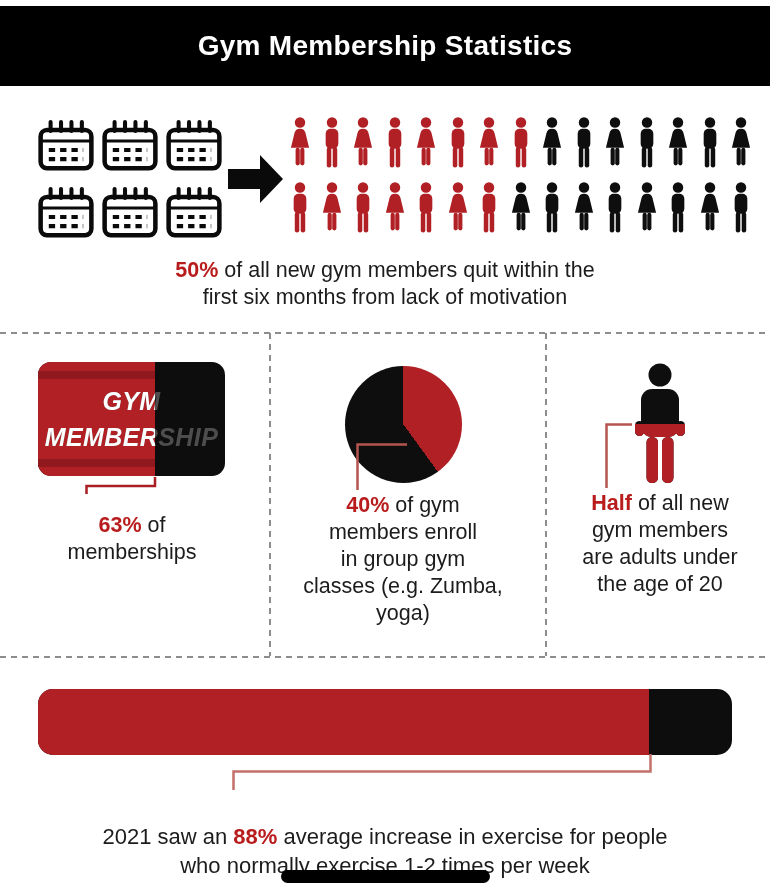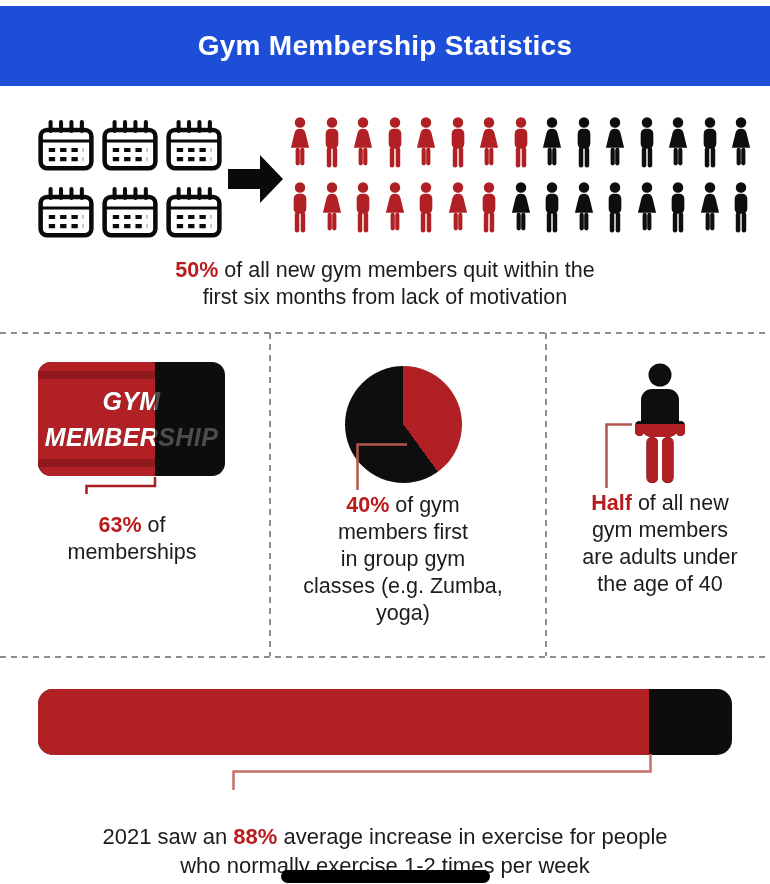--- a/index.html
+++ b/index.html
@@ -1,21 +1,21 @@
 <!DOCTYPE html>
 <html><head>
 <meta charset="utf-8">
 <style>
   html,body{margin:0;padding:0;background:#fff;}
   .page{position:relative;width:770px;height:884px;background:#fff;overflow:hidden;
         font-family:"Liberation Sans",sans-serif;color:#1c1c1c;}
   .abs{position:absolute;}
 
   
-  .header{left:0;top:6px;width:770px;height:80px;background:#1d4ed8;
+  .header{left:0;top:6px;width:770px;height:80px;background:#000000;
           display:flex;align-items:center;justify-content:center;}
   .header h1{margin:0;color:#fff;font-size:28px;font-weight:bold;letter-spacing:.3px;}
 
   
   .calendar-grid{left:37px;top:119px;display:grid;grid-template-columns:repeat(3,60px);gap:14px 4px;}
   .calendar-grid svg{width:58px;height:53px;display:block;}
 
   
   .arrow{left:228px;top:154px;}
 
@@ -336,21 +336,21 @@
     <span class="accent">63%</span><span> of</span><br>
     <span>memberships</span><br>
   </div>
 
   <div class="abs pie" style="background: conic-gradient(rgb(177, 32, 37) 0deg, rgb(177, 32, 37) 144deg, rgb(14, 14, 14) 144deg, rgb(14, 14, 14) 360deg);"></div>
   <svg class="abs connector" style="left:356px;top:443px;" width="52" height="48" viewBox="0 0 52 48">
     <path d="M51,1.5 H1.5 V47" fill="none" stroke="#b5554e" stroke-width="2.5"></path>
   </svg>
   <div class="abs col-text col2-text">
     <span class="accent">40%</span><span> of gym</span><br>
-    <span>members first</span><br>
+    <span>members enroll</span><br>
     <span>in group gym</span><br>
     <span>classes (e.g. Zumba,</span><br>
     <span>yoga)</span>
   </div>
 
   <svg class="abs person" width="62" height="122" viewBox="0 0 62 122">
     <defs>
       <clipPath id="person-clip">
         <circle cx="31" cy="12" r="11.5"></circle>
         <rect x="12" y="26" width="38" height="48" rx="11"></rect>
@@ -370,21 +370,21 @@
     </g>
     <rect id="person-red-rect" x="0" y="61" width="62" height="61" fill="#b12025" clip-path="url(#person-clip)"></rect>
   </svg>
   <svg class="abs connector" style="left:605px;top:423px;" width="28" height="66" viewBox="0 0 28 66">
     <path d="M27,1.5 H1.5 V65" fill="none" stroke="#b5554e" stroke-width="2.5"></path>
   </svg>
   <div class="abs col-text col3-text">
     <span class="accent">Half</span><span> of all new</span><br>
     <span>gym members</span><br>
     <span>are adults under</span><br>
-    <span>the age of 40</span>
+    <span>the age of 20</span>
   </div>
 
   <div class="abs bar">
     <div class="bar-red" style="width: 88%;"></div>
   </div>
   <svg class="abs connector" style="left:232px;top:754px;" width="420" height="38" viewBox="0 0 420 38">
     <path d="M418.5,0 V17.5 H1.5 V36" fill="none" stroke="#c4706a" stroke-width="2.5"></path>
   </svg>
   <div class="abs caption caption-bottom">
     <span>2021 saw an </span><span class="accent">88%</span><span> average increase in exercise for people</span><br>

